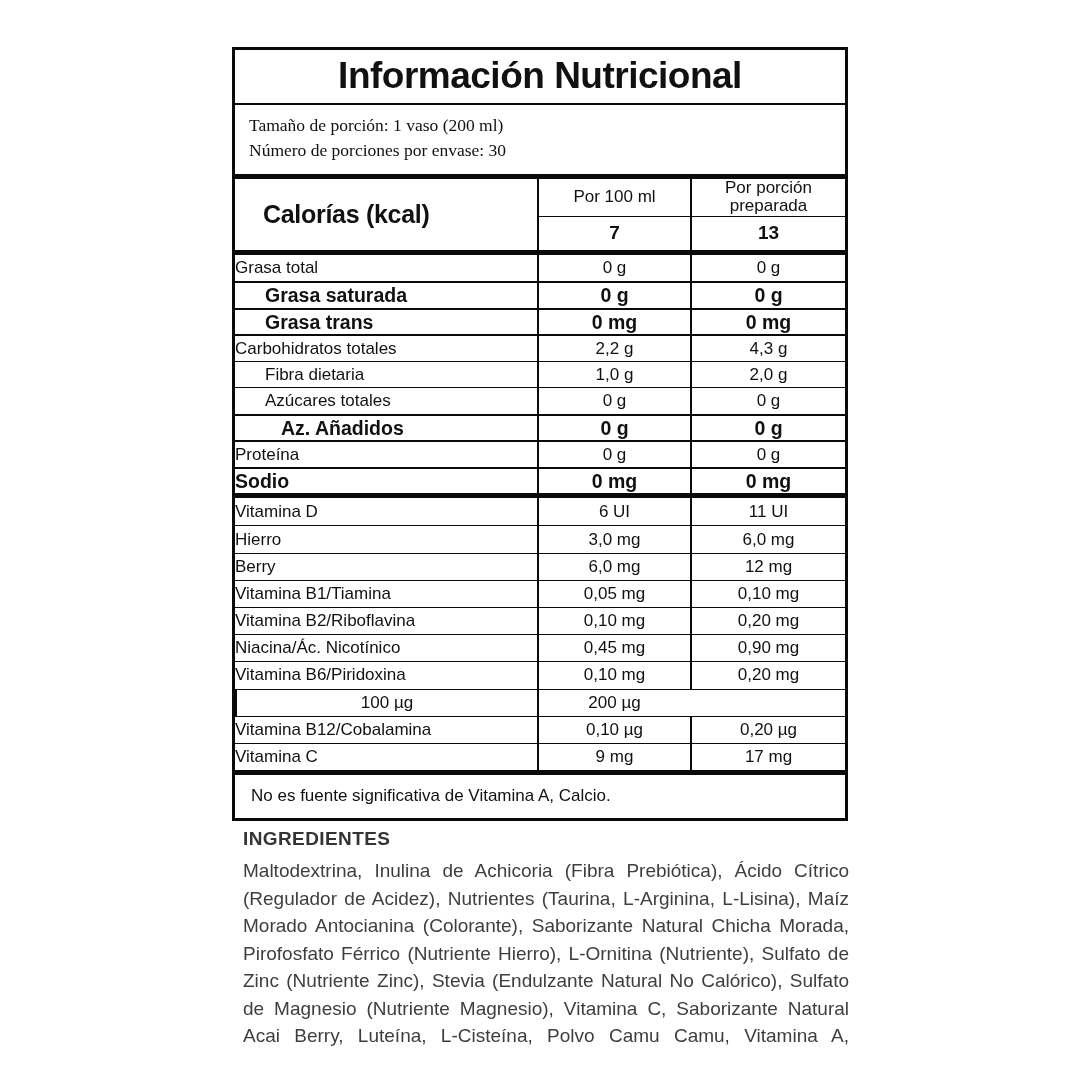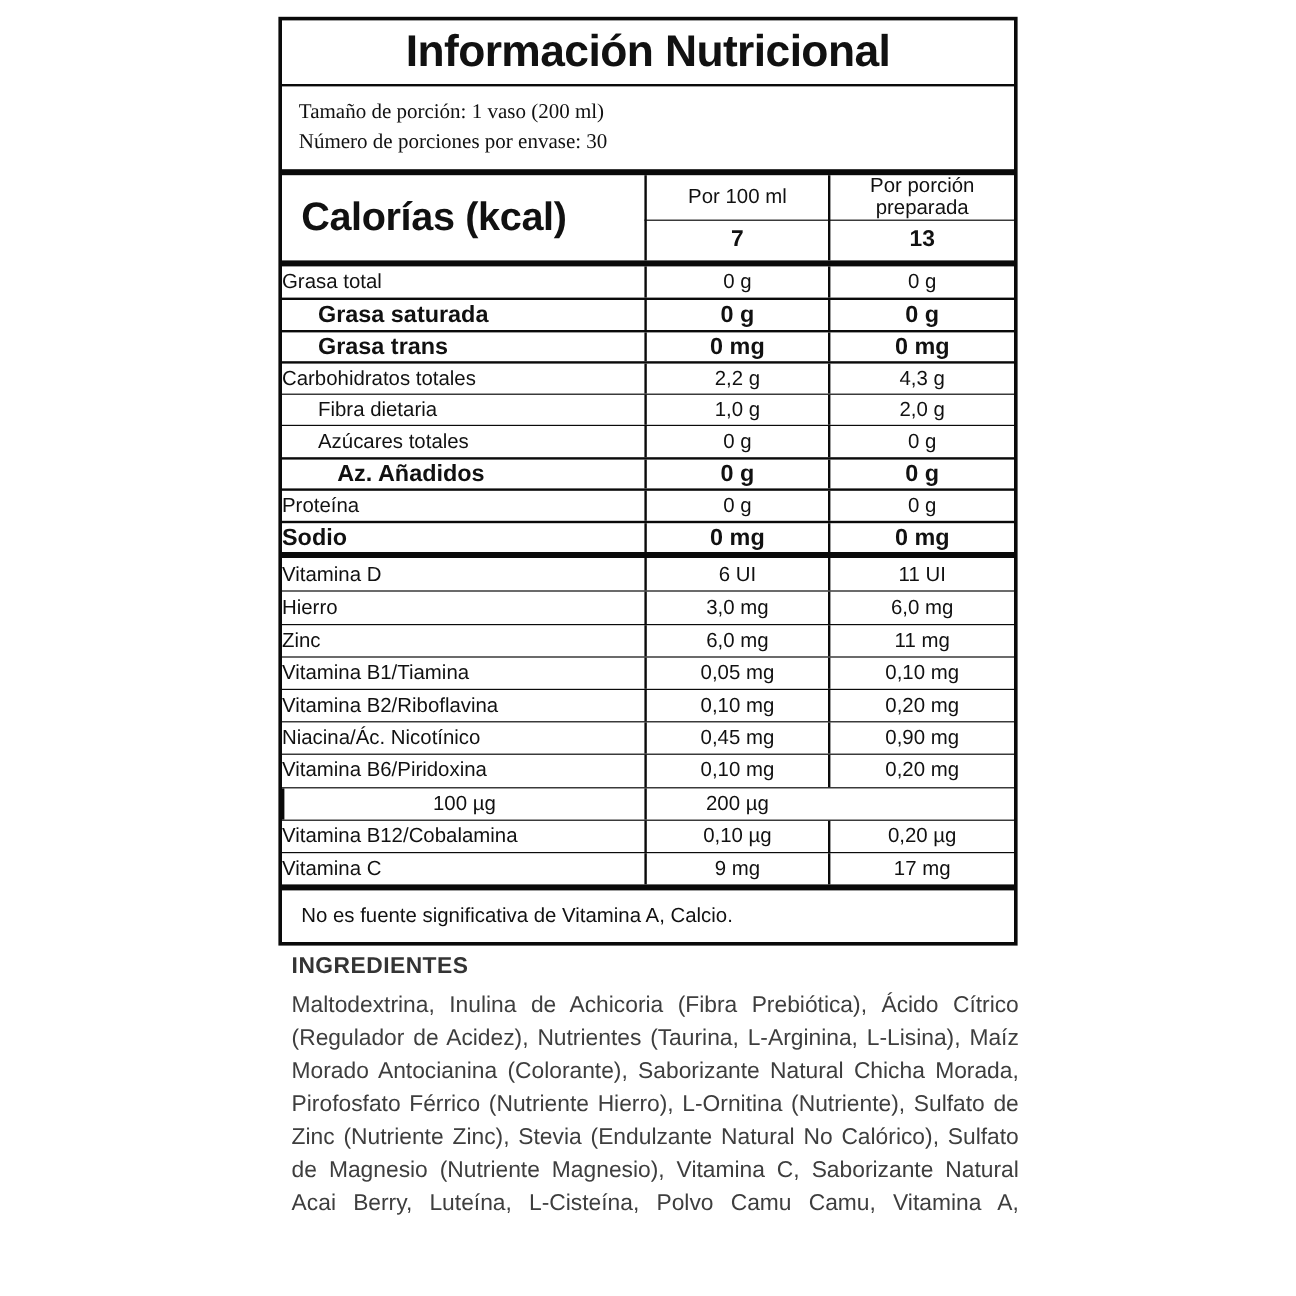--- a/index.html
+++ b/index.html
@@ -1,38 +1,38 @@
 <!DOCTYPE html>
 <html><head>
 <meta charset="utf-8">
 <style>
   * { margin: 0; padding: 0; box-sizing: border-box; }
   html, body { width: 1080px; height: 1080px; background: #ffffff;
     font-family: "Liberation Sans", sans-serif; color: #111; }
-  .stage { position: relative; width: 1080px; height: 1015px; overflow: hidden; }
+  .stage { position: relative; width: 1080px; height: 1015px; overflow: hidden; margin-top: 33px; }
 
   .nf-label {
     position: absolute; left: 232px; top: 14px; width: 616px;
     border: 3px solid #0a0a0a; background: #fff;
   }
 
   .title-box {
     text-align: center; font-weight: bold; font-size: 37px; letter-spacing: -0.5px;
     padding: 5px 4px 6px 4px; border-bottom: 2px solid #0a0a0a;
   }
 
   .serving-box { padding: 8px 14px 10px 14px; font-size: 17.5px; line-height: 1.45; font-family: Liberation Serif, serif; }
 
   .thick-bar { height: 5px; background: #0a0a0a; }
 
   
   .cal-section { display: grid; grid-template-columns: 1fr 153px 155px; grid-template-rows: 38px 33px; }
   .cal-label {
     grid-row: 1 / 3; display: flex; align-items: center;
-    font-weight: bold; font-size: 33px; padding-left: 16px; letter-spacing: -0.3px;
+    font-weight: bold; font-size: 25px; padding-left: 28px; letter-spacing: -0.3px;
   }
   .cal-cell { border-left: 2px solid #0a0a0a; display: flex; align-items: center; justify-content: center; text-align: center; }
   .cal-head { font-size: 17px; line-height: 1.1; border-bottom: 1.5px solid #0a0a0a; }
   .cal-val  { font-weight: bold; font-size: 19px; }
 
   
   .rows-section .nrow {
     display: grid; grid-template-columns: 1fr 153px 155px; min-height: 26.5px;
   }
   .rows-section .nrow + .nrow { border-top: 1.5px solid #0a0a0a; }
@@ -150,23 +150,23 @@
     <div class="ncell val">11 UI</div>
   </div>
 
   <div class="nrow">
     <div class="ncell lab">Hierro</div>
     <div class="ncell val">3,0 mg</div>
     <div class="ncell val">6,0 mg</div>
   </div>
 
   <div class="nrow">
-    <div class="ncell lab">Zinc</div>
+    <div class="ncell lab">Berry</div>
     <div class="ncell val">6,0 mg</div>
-    <div class="ncell val">11 mg</div>
+    <div class="ncell val">12 mg</div>
   </div>
 
   <div class="nrow">
     <div class="ncell lab">Vitamina B1/Tiamina</div>
     <div class="ncell val">0,05 mg</div>
     <div class="ncell val">0,10 mg</div>
   </div>
 
   <div class="nrow">
     <div class="ncell lab">Vitamina B2/Riboflavina</div>

